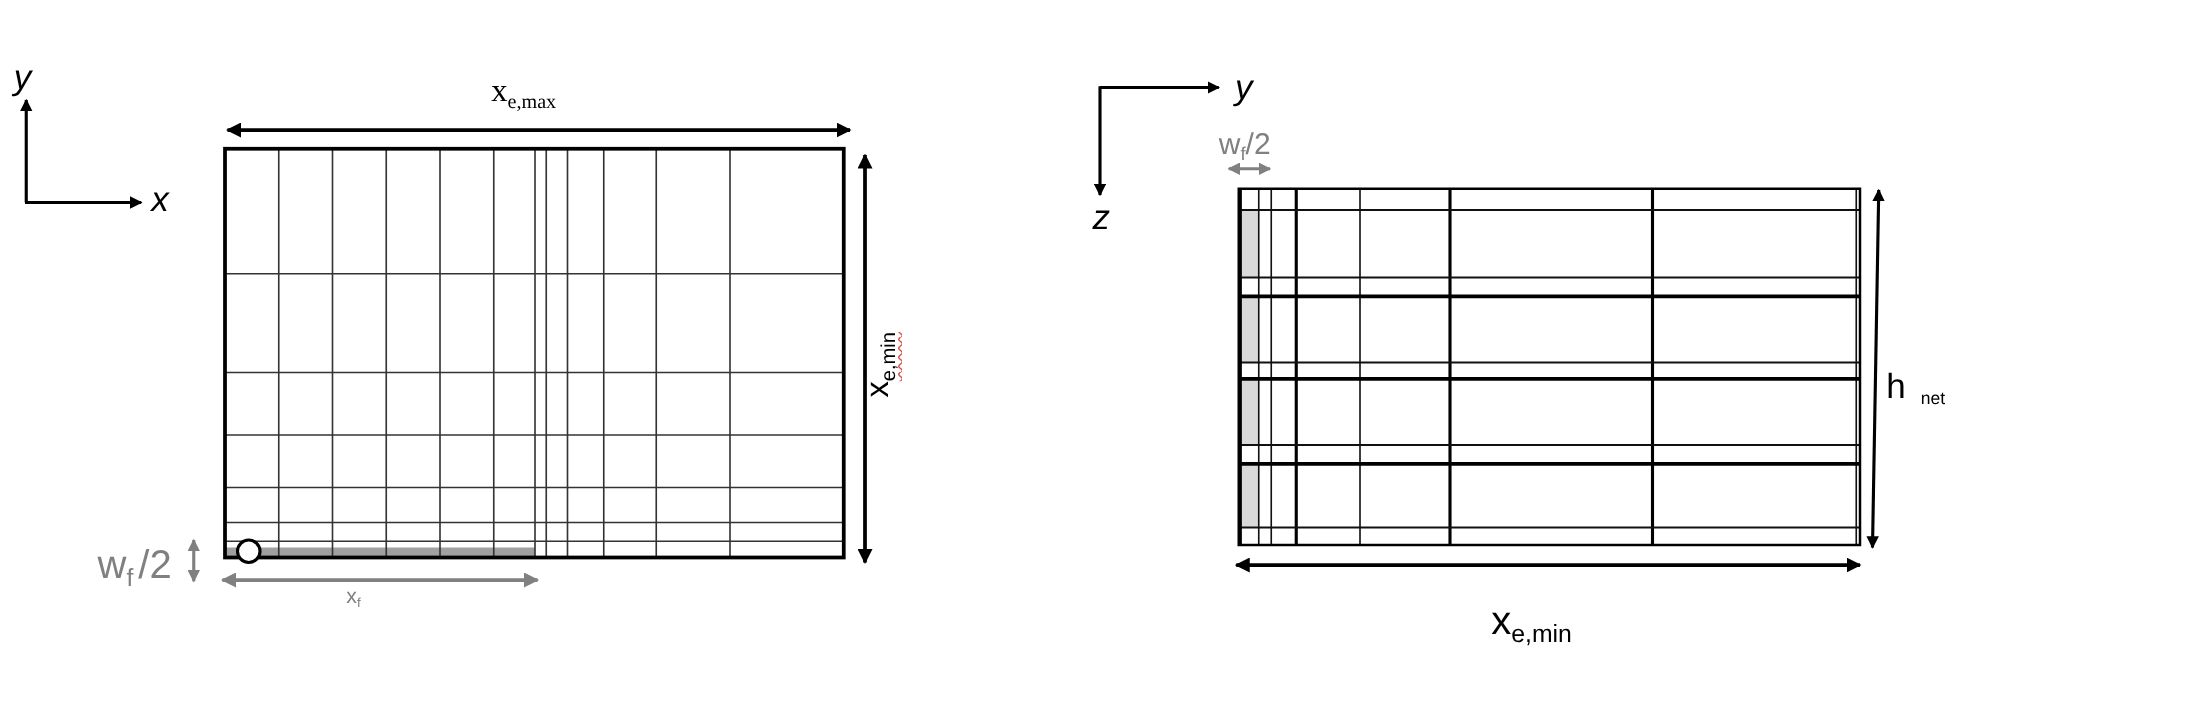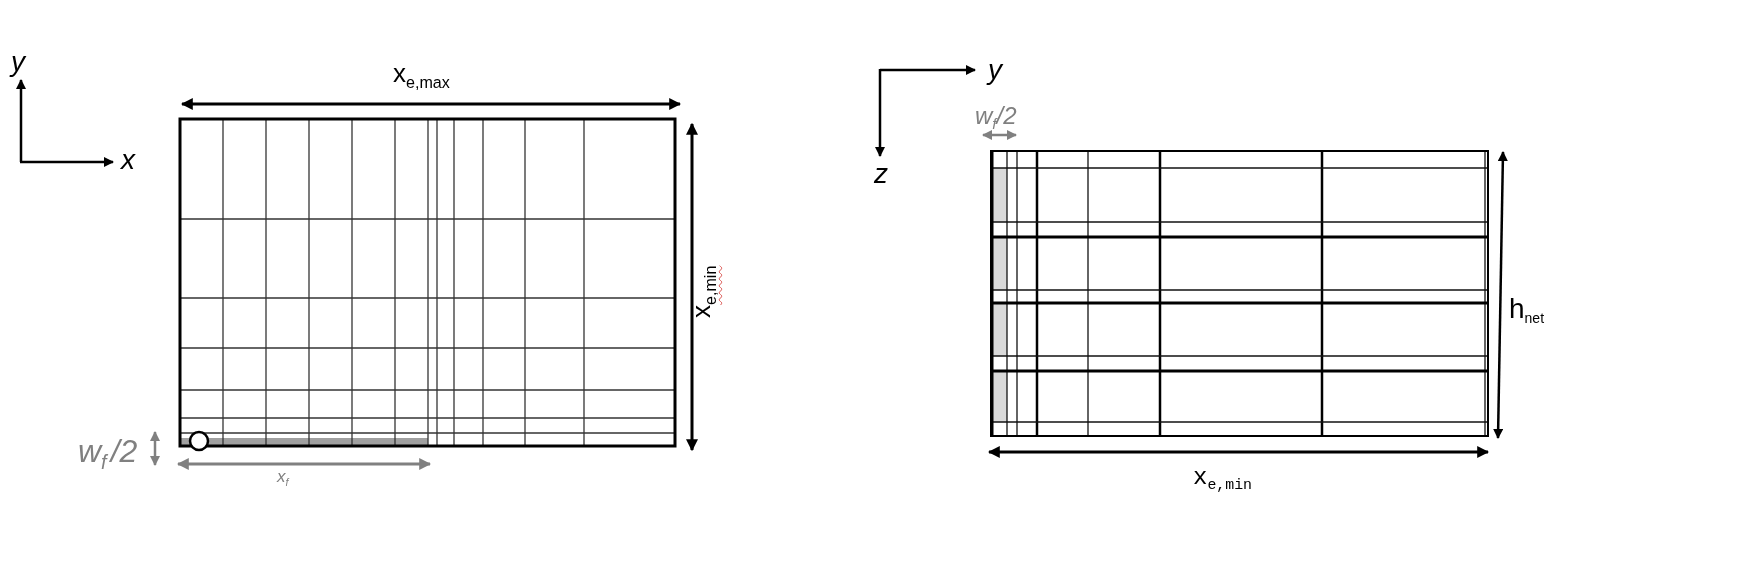--- a/index.html
+++ b/index.html
@@ -1,20 +1,20 @@
 <!DOCTYPE html>
 <html><head>
   <meta charset="utf-8">
   <style>
     html, body { margin: 0; padding: 0; background: #ffffff; }
     body { width: 1763px; height: 571px; position: relative; overflow: hidden; font-family: "Liberation Sans", sans-serif; }
     svg { position: absolute; left: 0; top: 0; }
     .lbl { position: absolute; white-space: nowrap; line-height: 1; }
     .it { font-style: italic; }
-    .gray { color: #808080; font-style: italic; }
+    .gray { color: #808080; }
     .sub { font-size: 0.62em; vertical-align: -0.35em; }
     .squiggle { text-decoration: underline wavy #d9534f; text-decoration-thickness: 1px; text-underline-offset: 2px; }
   </style>
 </head>
 <body>
 
 <svg width="1763" height="571" viewBox="0 0 1763 571">
   <defs>
     <marker id="ah" viewBox="0 0 10 10" refX="9" refY="5" markerWidth="4" markerHeight="4" orient="auto-start-reverse">
       <path d="M0,0 L10,5 L0,10 z" fill="#000"></path>
@@ -103,28 +103,28 @@
     <line x1="1503" y1="152" x2="1498" y2="438" stroke="#000" stroke-width="2.5" marker-start="url(#ah)" marker-end="url(#ah)"></line>
   </g>
   <g>
     <line x1="989" y1="452" x2="1488" y2="452" stroke="#000" stroke-width="3" marker-start="url(#ah)" marker-end="url(#ah)"></line>
   </g>
 </svg>
 
 <div class="lbl it" style="left:11px; top:48px; font-size:28px;">y</div>
 <div class="lbl it" style="left:121px; top:146px; font-size:28px;">x</div>
 
-<div class="lbl" style="left:393px; top:60px; font-size:26px;"><span>x</span><span class="sub">e,max</span></div>
+<div class="lbl" style="left:393px; top:60px; font-size:26px;font-family:Liberation Serif, serif;"><span>x</span><span class="sub">e,max</span></div>
 
 <div class="lbl" style="left:688px; top:318px; font-size:26px; transform: rotate(-90deg); transform-origin: left top;"><span>x</span><span class="sub squiggle">e,min</span></div>
 
 <div class="lbl gray" style="left:78px; top:435px; font-size:32px;"><span>w</span><span class="sub">f</span><span style="margin-left:4px;">/2</span></div>
 
 <div class="lbl gray" style="left:277px; top:468px; font-size:17px;"><span>x</span><span class="sub">f</span></div>
 
 <div class="lbl it" style="left:988px; top:56px; font-size:28px;">y</div>
 <div class="lbl it" style="left:874px; top:160px; font-size:28px;">z</div>
 
 <div class="lbl gray" style="left:975px; top:104px; font-size:24px;"><span>w</span><span class="sub">f</span><span>/2</span></div>
 
-<div class="lbl" style="left:1509px; top:295px; font-size:28px;"><span>h</span><span class="sub" style="font-size:0.5em;">net</span></div>
+<div class="lbl" style="left:1509px; top:295px; font-size:28px;"><span>h</span><span class="sub" style="font-size:0.5em;margin-left:12px;">net</span></div>
 
-<div class="lbl" style="left:1193px; top:466px; font-size:24px;font-family:Liberation Mono, monospace;"><span>x</span><span class="sub">e,min</span></div>
+<div class="lbl" style="left:1193px; top:480px; font-size:32px;"><span>x</span><span class="sub">e,min</span></div>
 
 </body></html>

